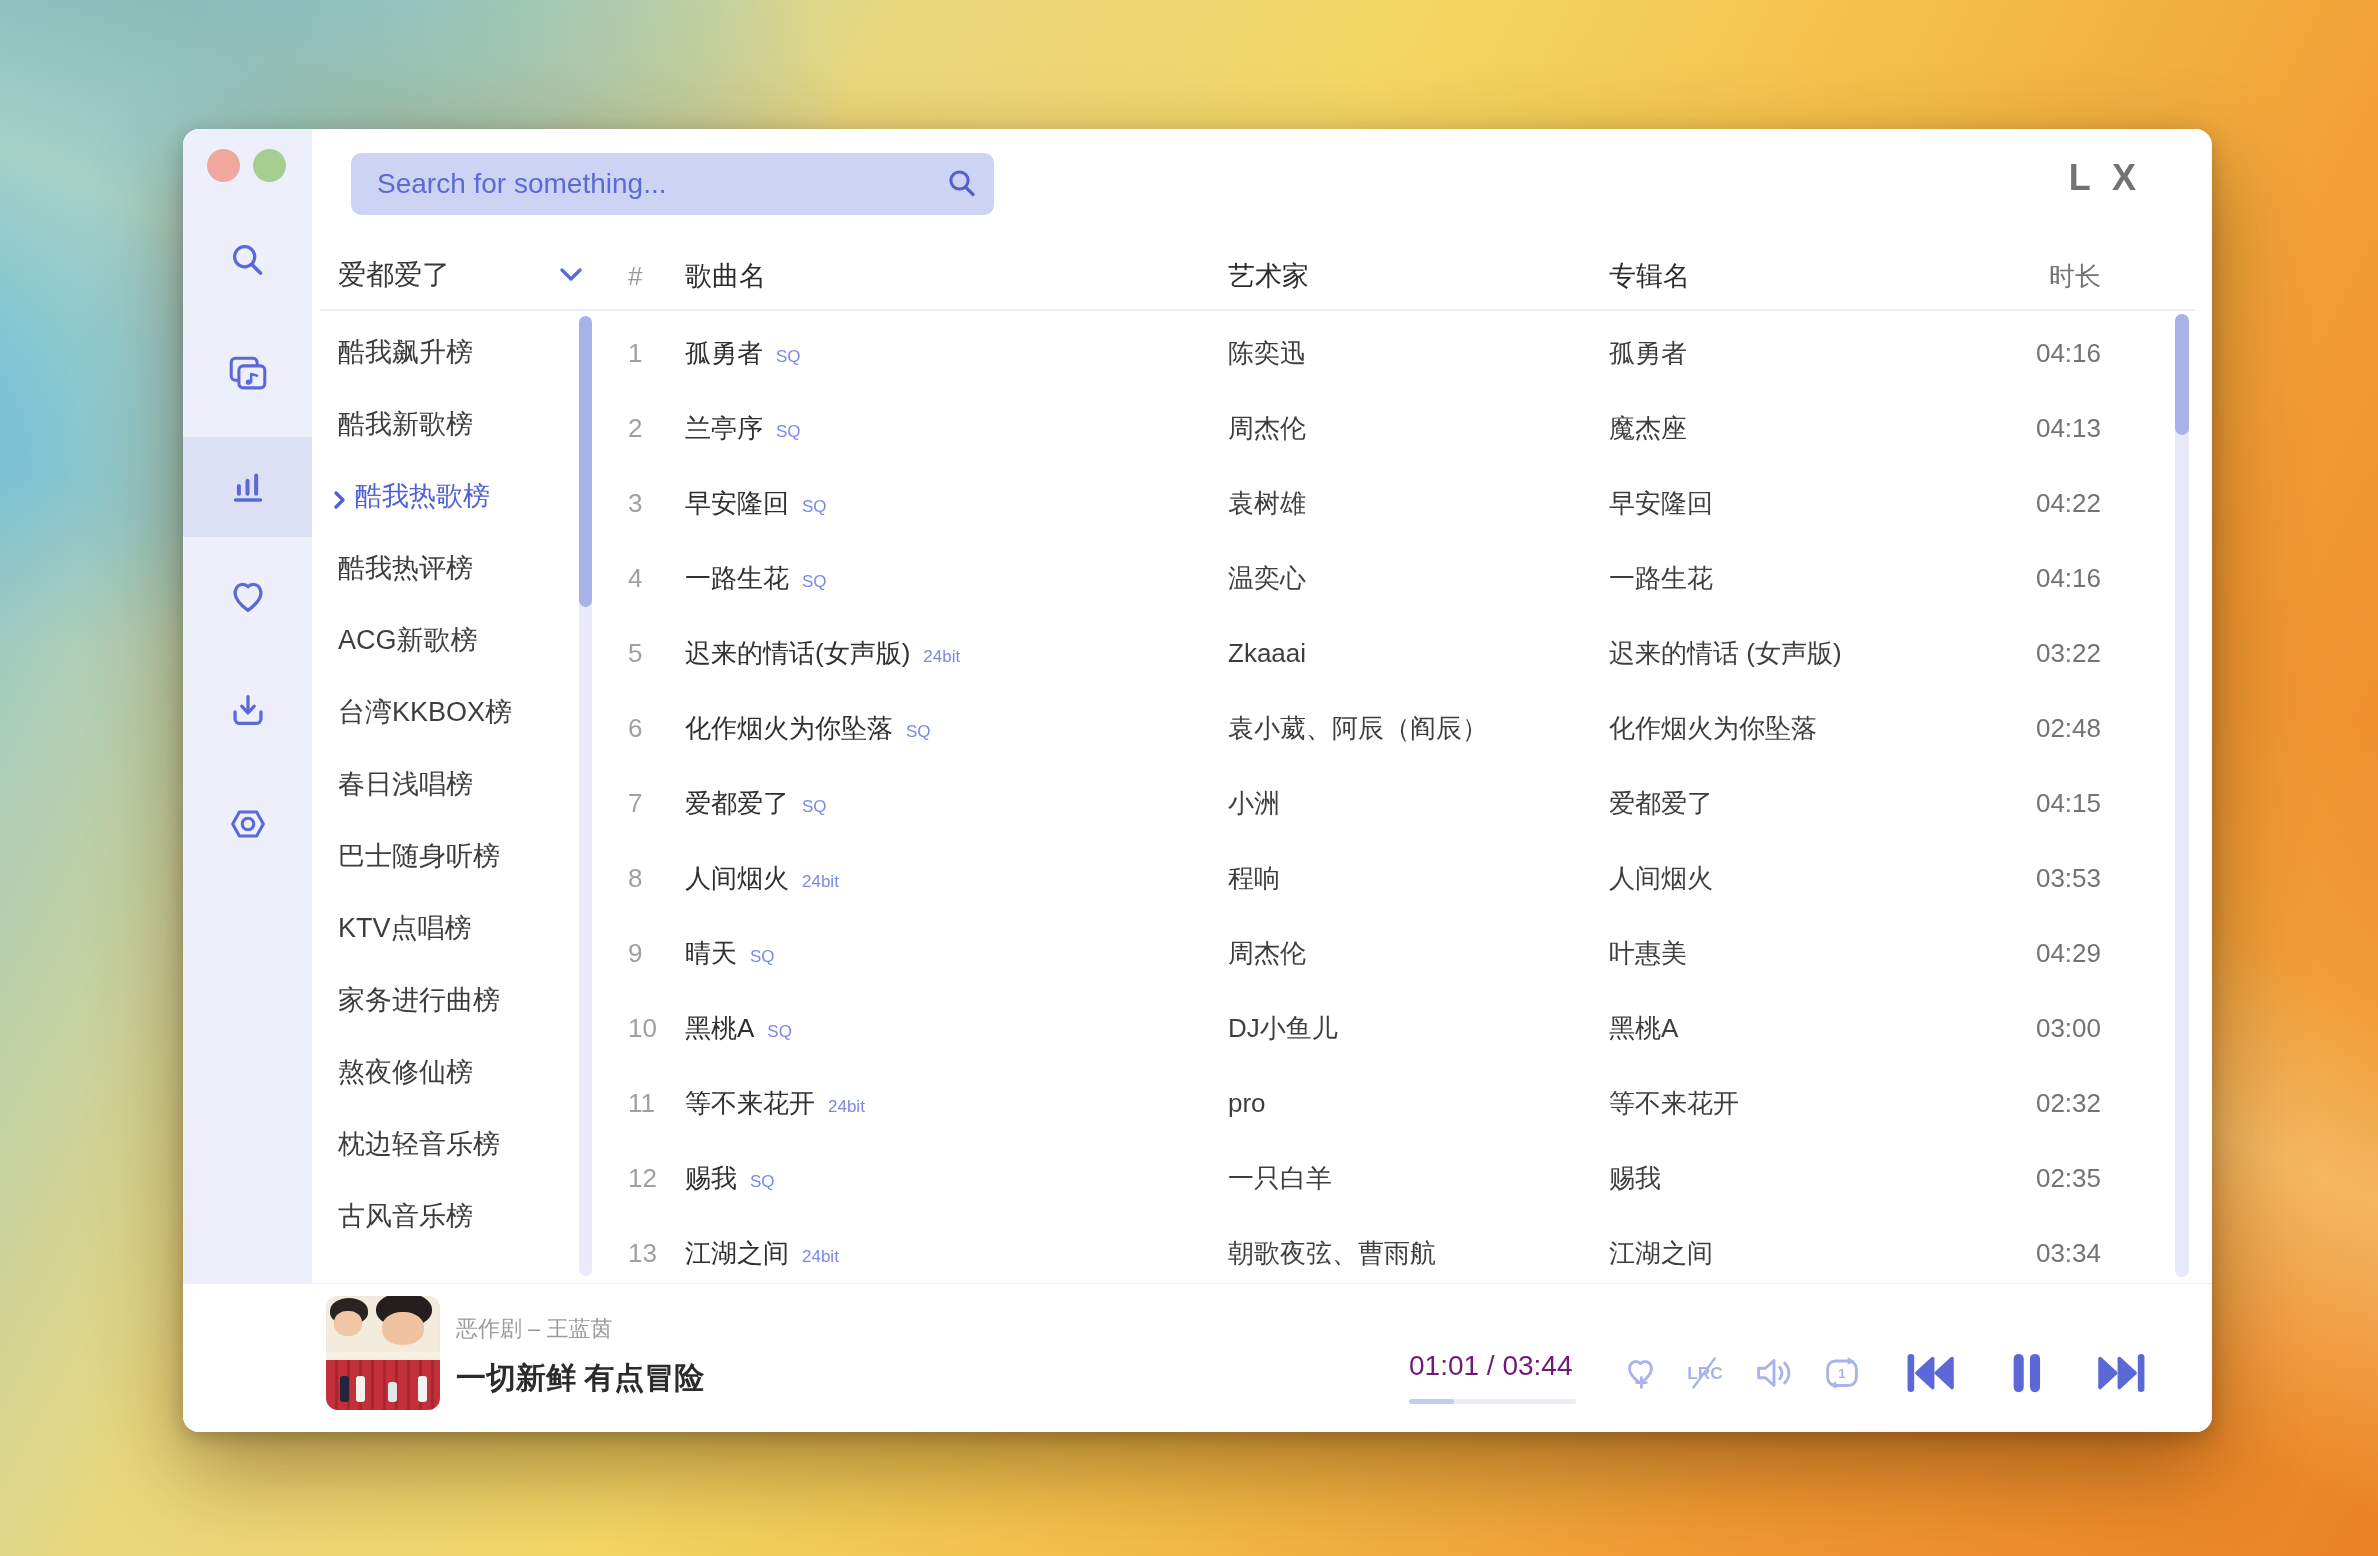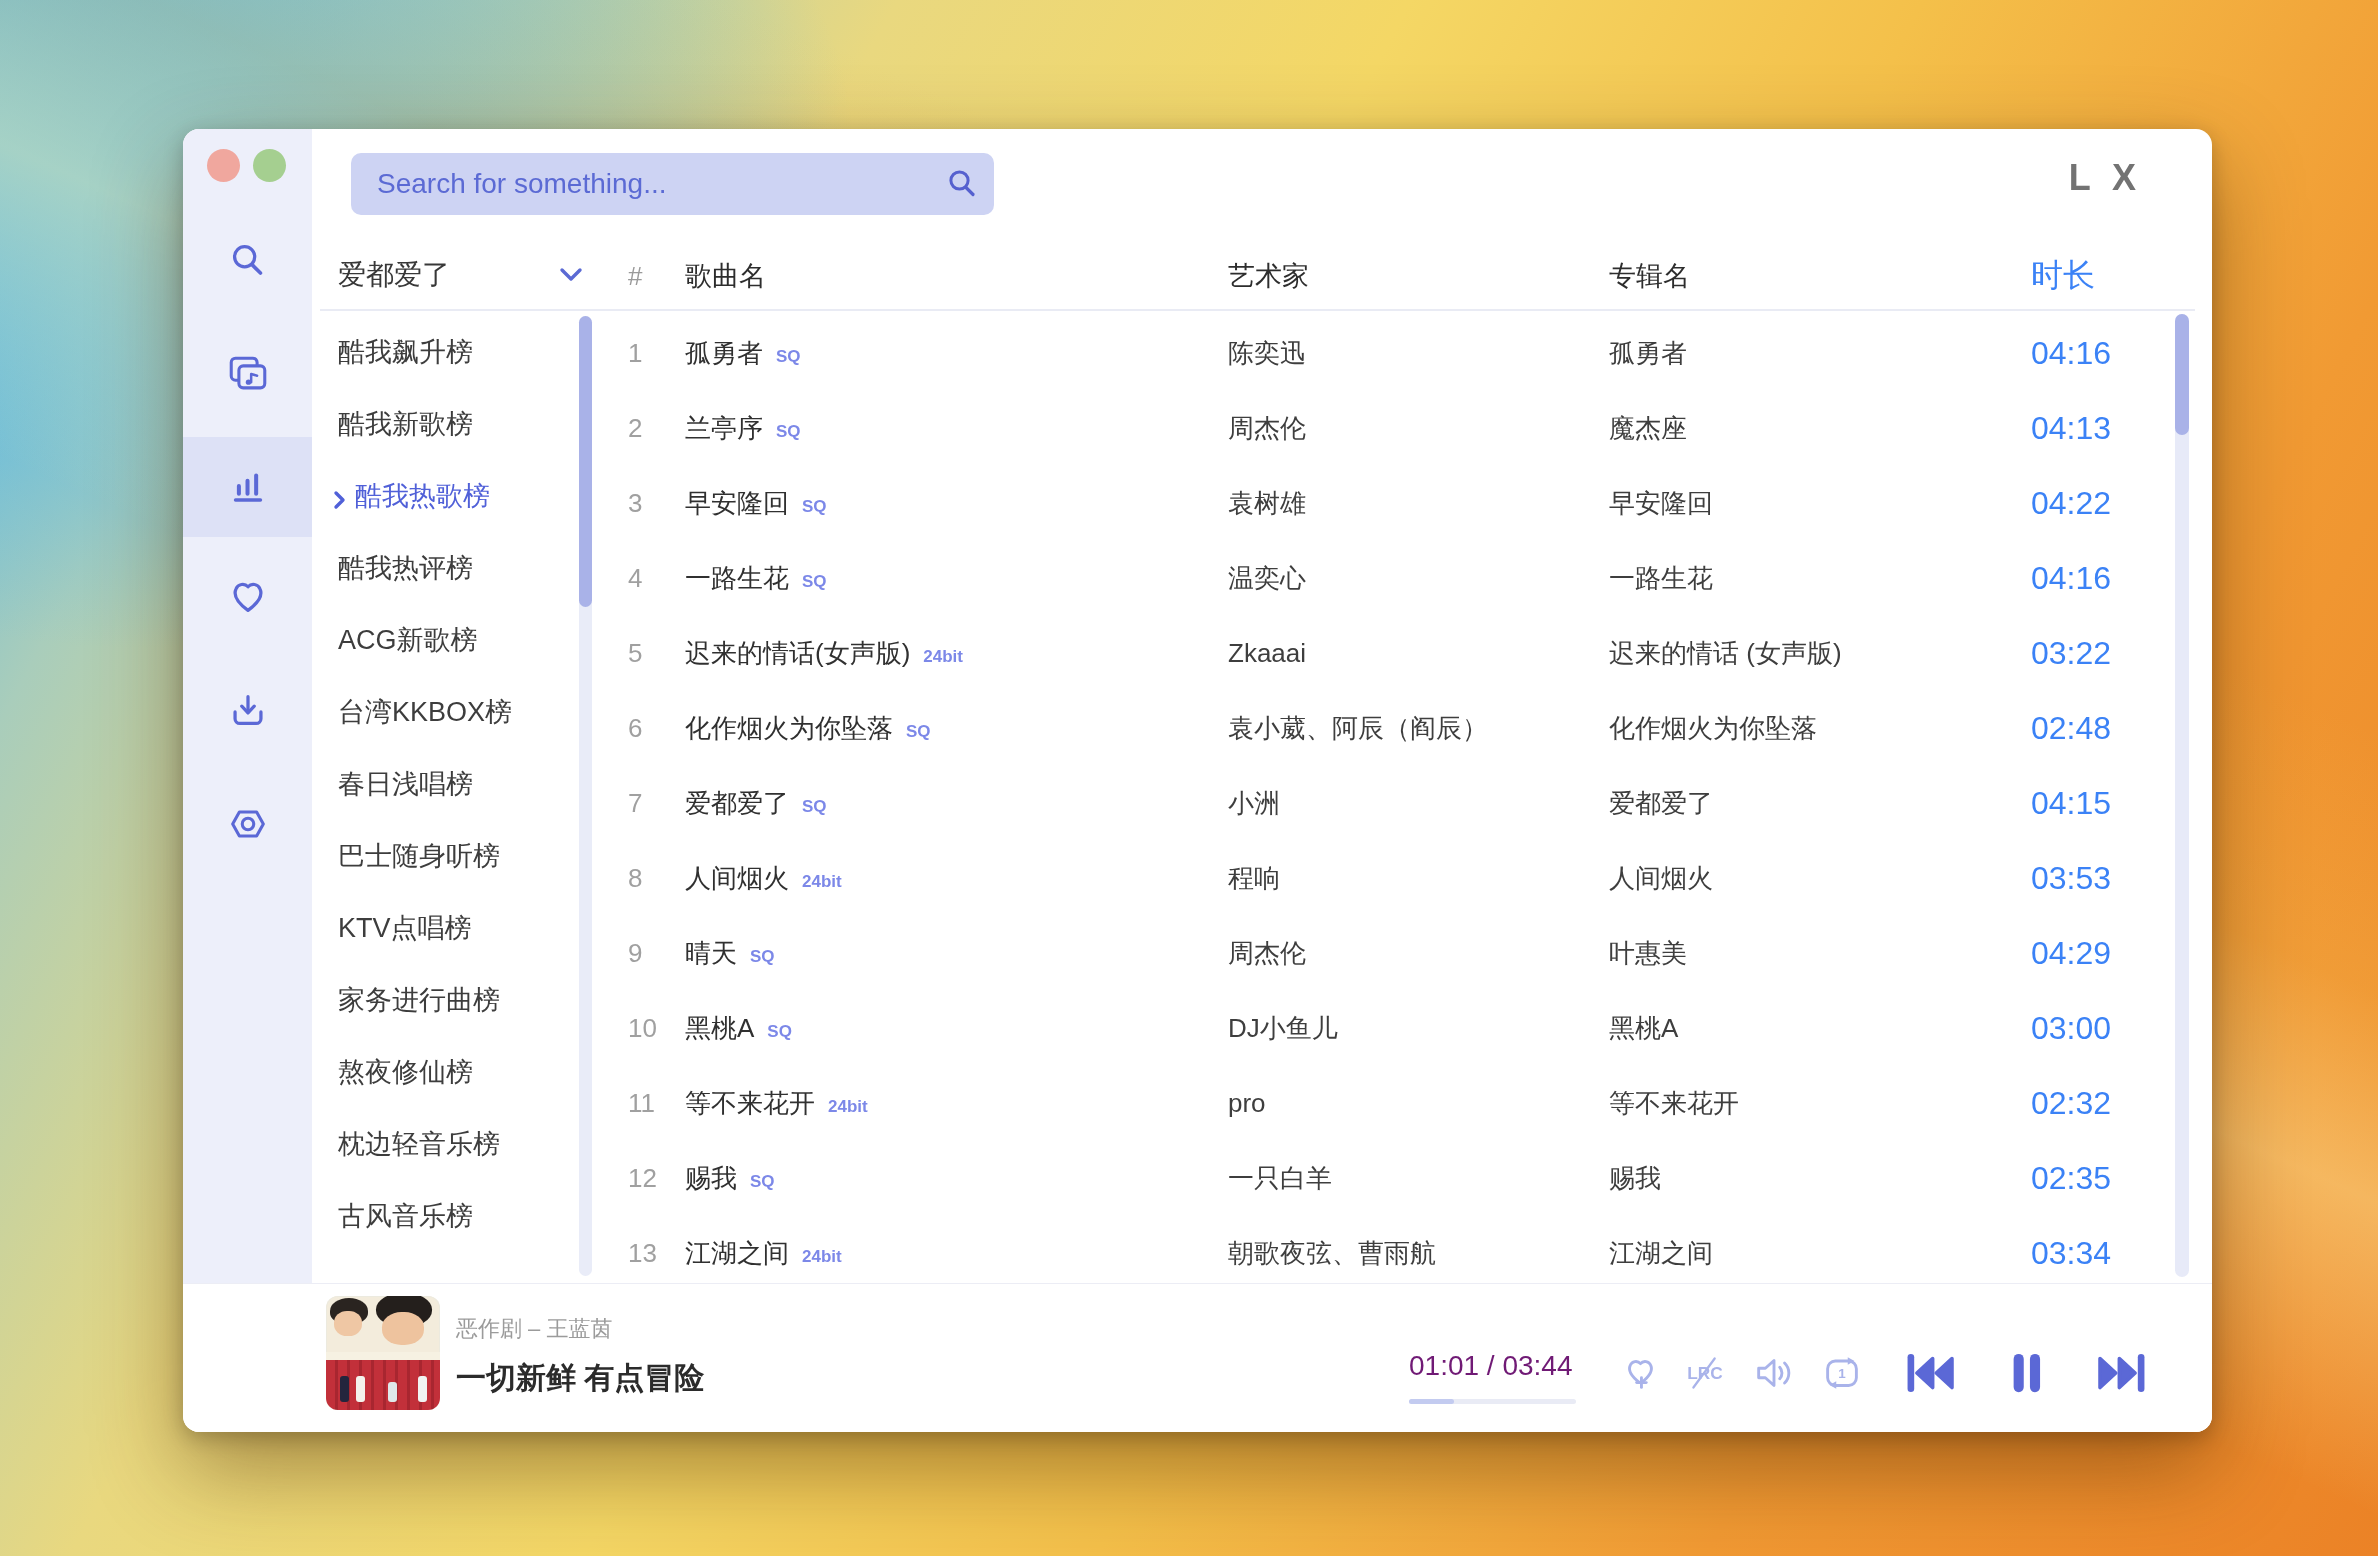--- a/index.html
+++ b/index.html
@@ -53,23 +53,23 @@
   
   .thead, .trow { display:grid; grid-template-columns:57px 543px 381px 422px 90px;
     padding-left:17px; align-items:center; }
   .thead { position:absolute; left:428px; top:119px; width:1564px; height:56px;
     font-size:27px; color:#2d2d2d; }
   .thead .c-num { color:#9a9a9a; }
   .tbody { position:absolute; left:428px; top:187px; width:1564px; height:968px; overflow:hidden; }
   .trow { height:75px; cursor:pointer; }
   .c-num { font-size:26px; color:#a0a0a0; }
   .c-title { font-size:26px; color:#303030; display:flex; align-items:baseline; white-space:nowrap; }
-  .tag { font-size:17px; color:#7c88e8; margin-left:13px;font-weight:bold; }
+  .tag { font-size:17px; color:#7c88e8; margin-left:13px; }
   .c-artist, .c-album { font-size:26px; color:#3e3e3e; white-space:nowrap; }
-  .c-dur { font-size:32px; color:#3b82f6; text-align:left; padding-right:20px; }
+  .c-dur { font-size:26px; color:#737373; text-align:right; padding-right:20px; }
   .tb-scroll { position:absolute; left:1992px; top:185px; width:14px; height:963px;
     background:#e7eaf8; border-radius:7px; }
   .tb-scroll .thumb { position:absolute; left:0; top:0; width:14px; height:121px;
     background:#a9b2e8; border-radius:7px; }
 
   
   .playerbar { position:absolute; left:0; bottom:0; width:100%; height:149px;
     background:#fff; border-top:1px solid #ecedf5; }
   .albumart { position:absolute; left:143px; top:12px; width:114px; height:114px;
     border-radius:12px; overflow:hidden; background:#f3ecdc; box-shadow:0 0 0 1px #eceadf inset; }

